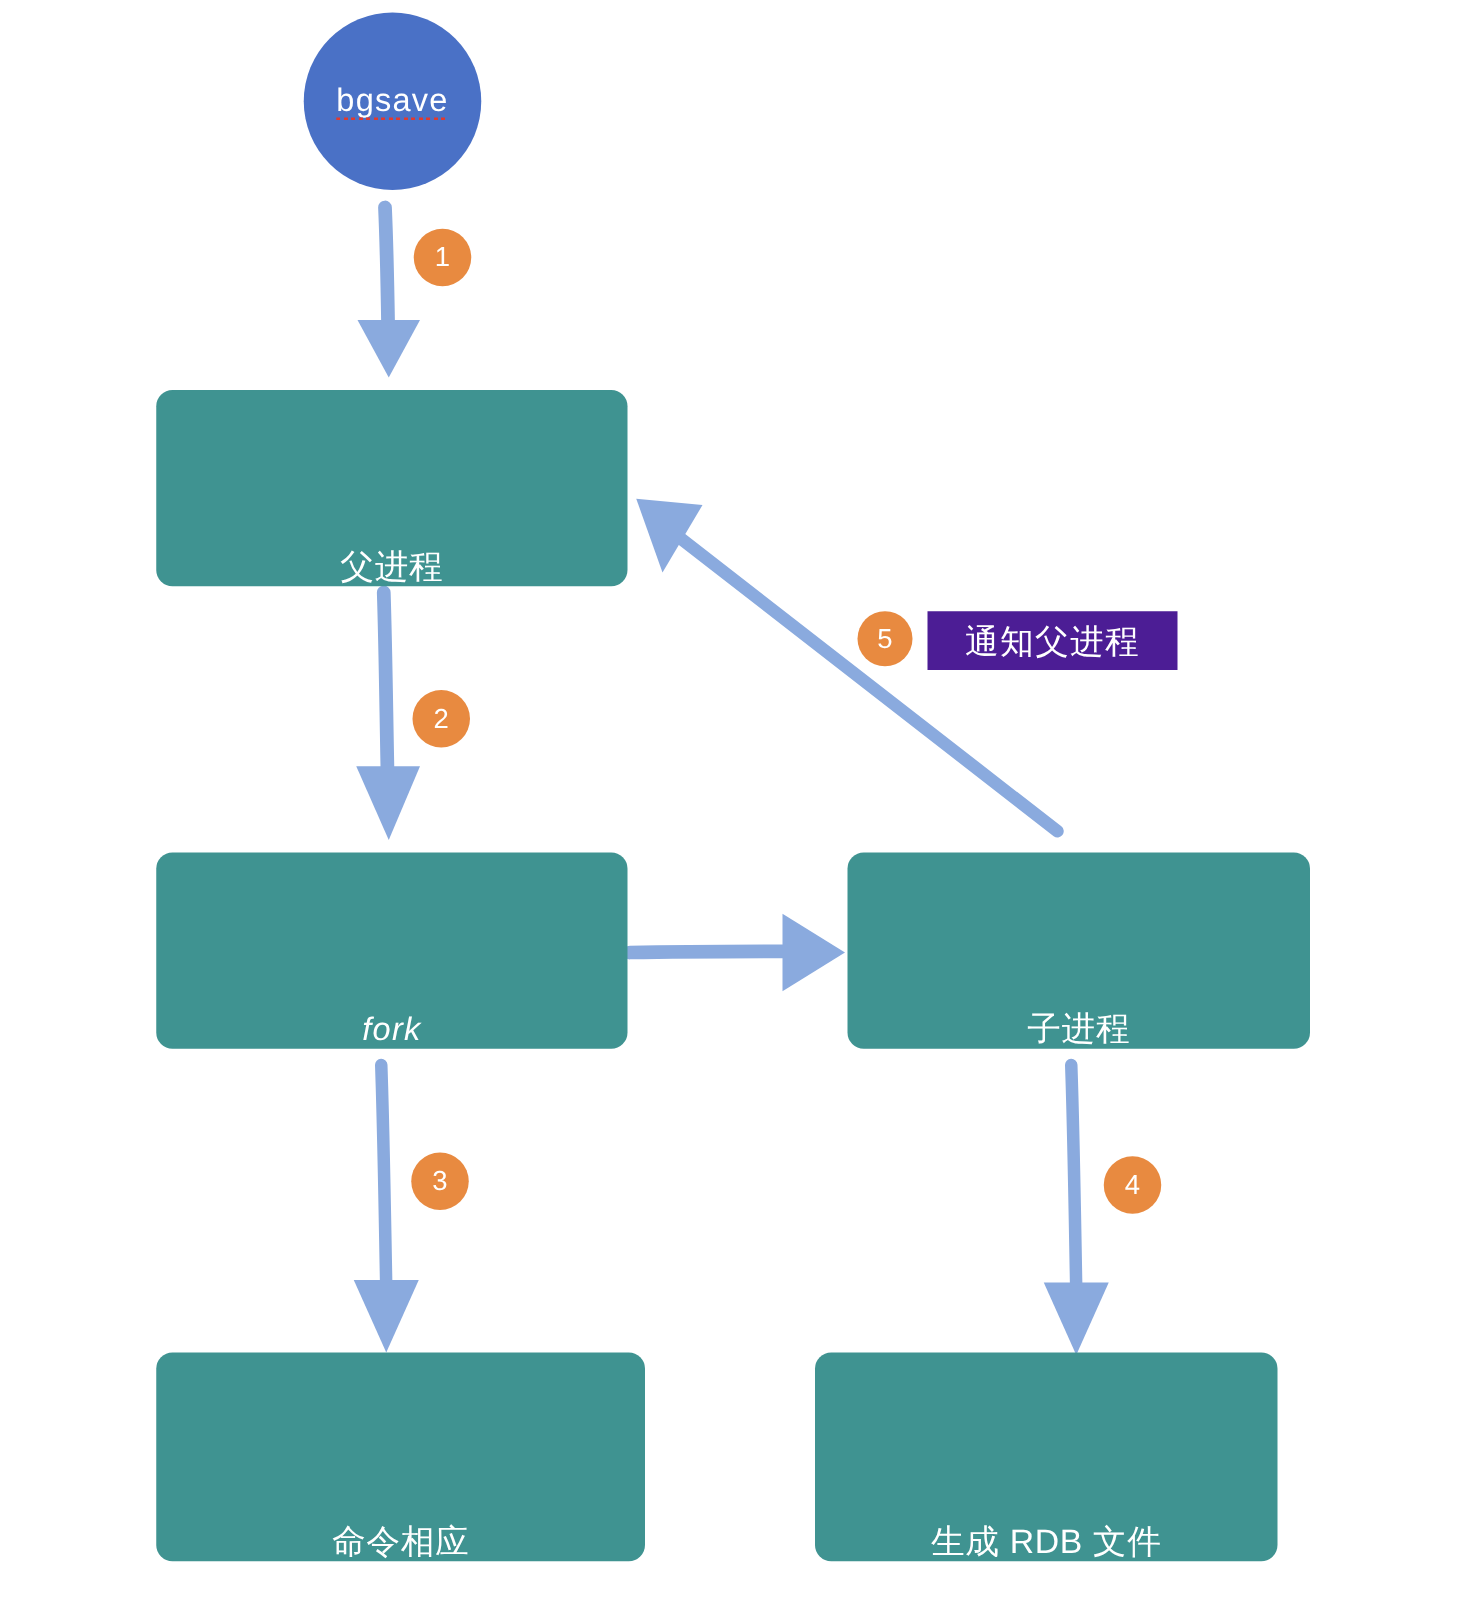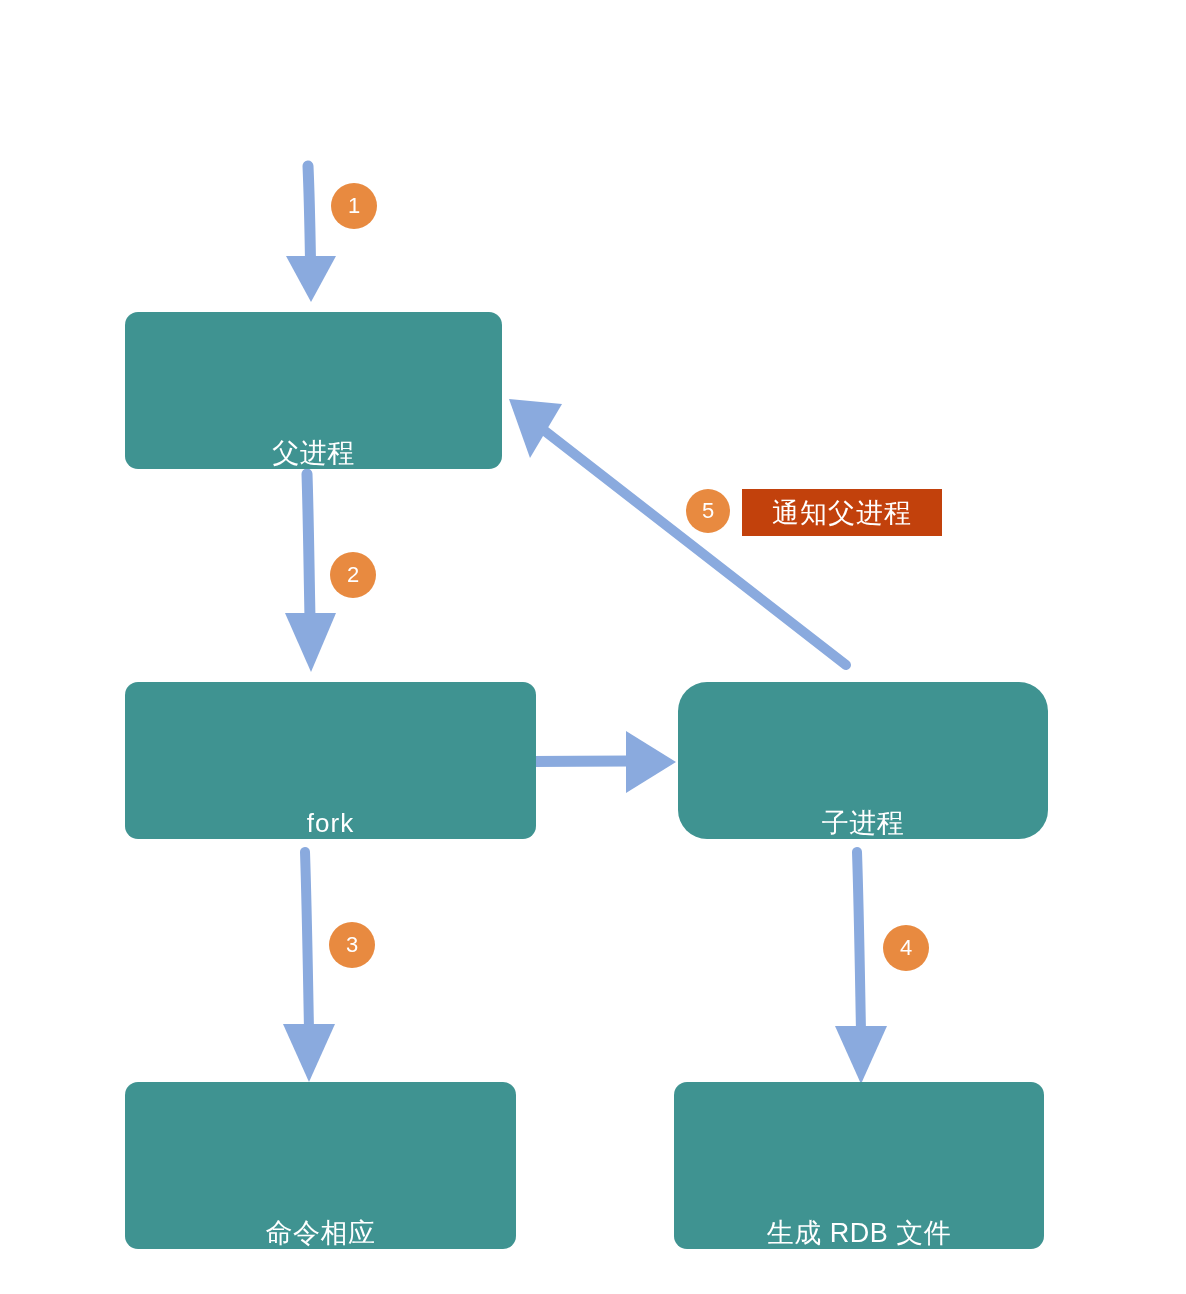--- a/index.html
+++ b/index.html
@@ -78,21 +78,21 @@
     background: #e88a40;
     display: flex;
     align-items: center;
     justify-content: center;
     color: #ffffff;
     font-size: 22px;
     line-height: 1;
   }
   .edge-label {
     position: absolute;
-    background: #c2410c;
+    background: #4c1d95;
     color: #ffffff;
     display: flex;
     align-items: center;
     justify-content: center;
     font-size: 27px;
     letter-spacing: 1px;
     white-space: nowrap;
     box-sizing: border-box;
   }
 </style>
@@ -127,38 +127,41 @@
       <path d="M857,852 C859,910 860,980 861,1032" stroke="#8aaade" stroke-width="10" stroke-linecap="round" fill="none"></path>
       <path d="M835,1026 L887,1026 L861,1084 Z" fill="#8aaade"></path>
     </g>
 
     <g>
       <path d="M846,665 L541,428" stroke="#8aaade" stroke-width="10" stroke-linecap="round" fill="none"></path>
       <path d="M509,399 L562,404 L530,458 Z" fill="#8aaade"></path>
     </g>
   </svg>
 
+  <div class="node node-circle" style="left:243px; top:10px; width:142px; height:142px;">
+    <span class="node-label latin spellcheck">bgsave</span>
+  </div>
 
   <div class="node node-rect" style="left:125px; top:312px; width:377px; height:157px;">
     <span class="node-label">父进程</span>
   </div>
 
-  <div class="node node-rect" style="left:125px; top:682px; width:411px; height:157px;">
+  <div class="node node-rect" style="left:125px; top:682px; width:377px; height:157px;font-style:italic;">
     <span class="node-label latin">fork</span>
   </div>
 
-  <div class="node node-rect" style="left:678px; top:682px; width:370px; height:157px;border-radius:29px;">
+  <div class="node node-rect" style="left:678px; top:682px; width:370px; height:157px;">
     <span class="node-label">子进程</span>
   </div>
 
   <div class="node node-rect" style="left:125px; top:1082px; width:391px; height:167px;">
     <span class="node-label">命令相应</span>
   </div>
 
-  <div class="node node-rect" style="left:674px; top:1082px; width:370px; height:167px;">
+  <div class="node node-rect" style="left:652px; top:1082px; width:370px; height:167px;">
     <span class="node-label">生成 RDB 文件</span>
   </div>
 
   <div class="badge" style="left:331px; top:183px; width:46px; height:46px;">
     <span>1</span>
   </div>
 
   <div class="badge" style="left:330px; top:552px; width:46px; height:46px;">
     <span>2</span>
   </div>

